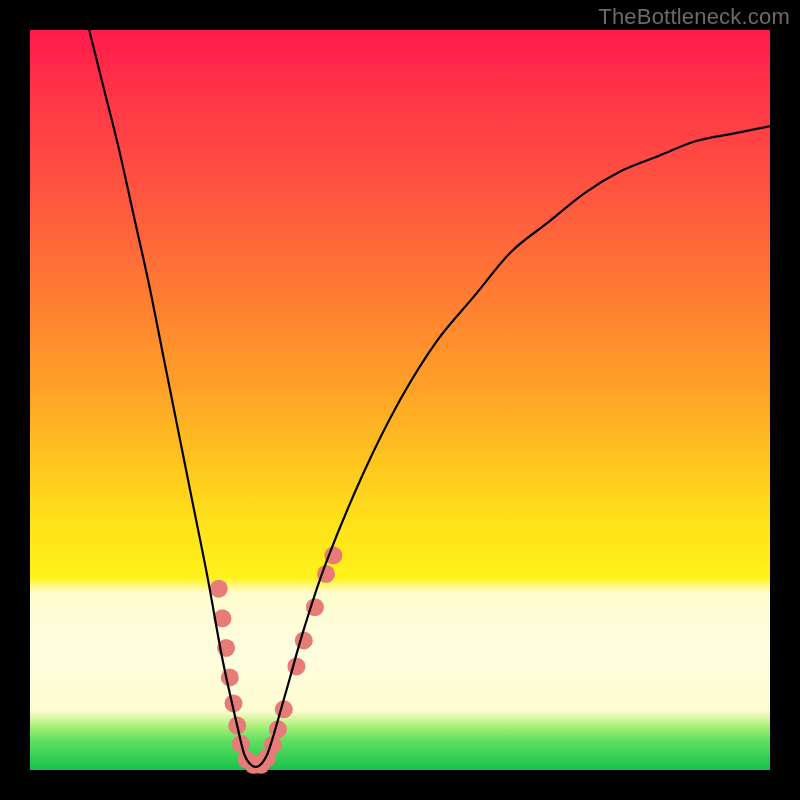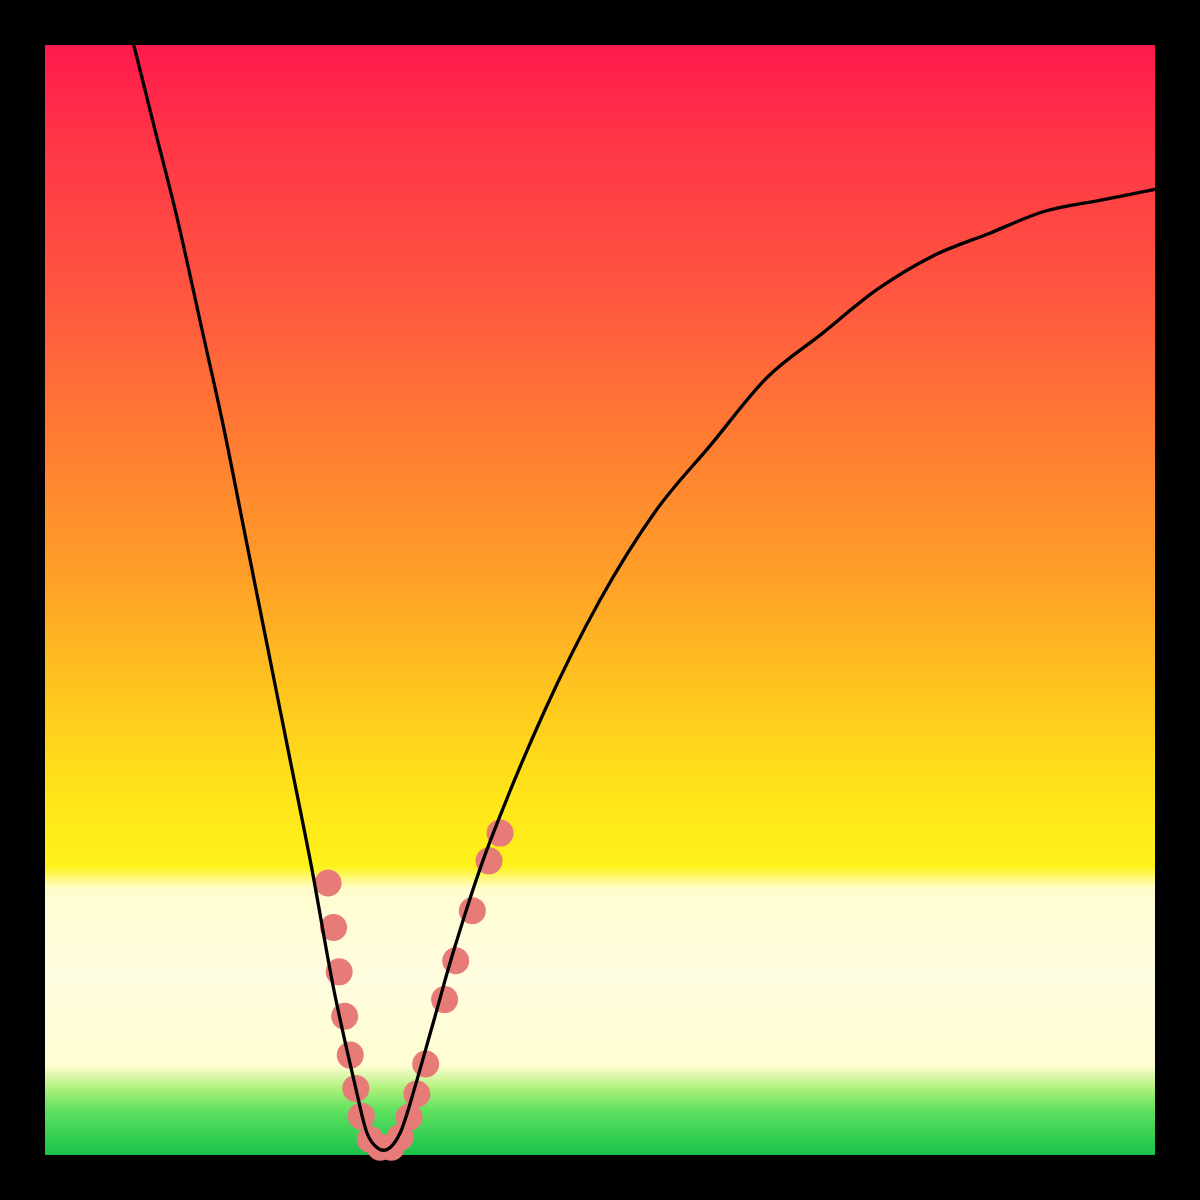--- a/index.html
+++ b/index.html
@@ -58,20 +58,21 @@
     top: 0;
     width: 740px;
     height: 740px;
     overflow: visible;
   }
 </style>
 </head>
 <body>
 
 <div class="frame">
+  <div class="watermark">TheBottleneck.com</div>
   <div class="plot">
     <svg class="curve" viewBox="0 0 740 740">
       <g id="markers-g">
           <circle cx="188.70" cy="558.70" r="9" fill="#e77b78"></circle>
           <circle cx="192.40" cy="588.30" r="9" fill="#e77b78"></circle>
           <circle cx="196.10" cy="617.90" r="9" fill="#e77b78"></circle>
           <circle cx="199.80" cy="647.50" r="9" fill="#e77b78"></circle>
           <circle cx="203.50" cy="673.40" r="9" fill="#e77b78"></circle>
           <circle cx="207.20" cy="695.60" r="9" fill="#e77b78"></circle>
           <circle cx="210.90" cy="714.10" r="9" fill="#e77b78"></circle>

